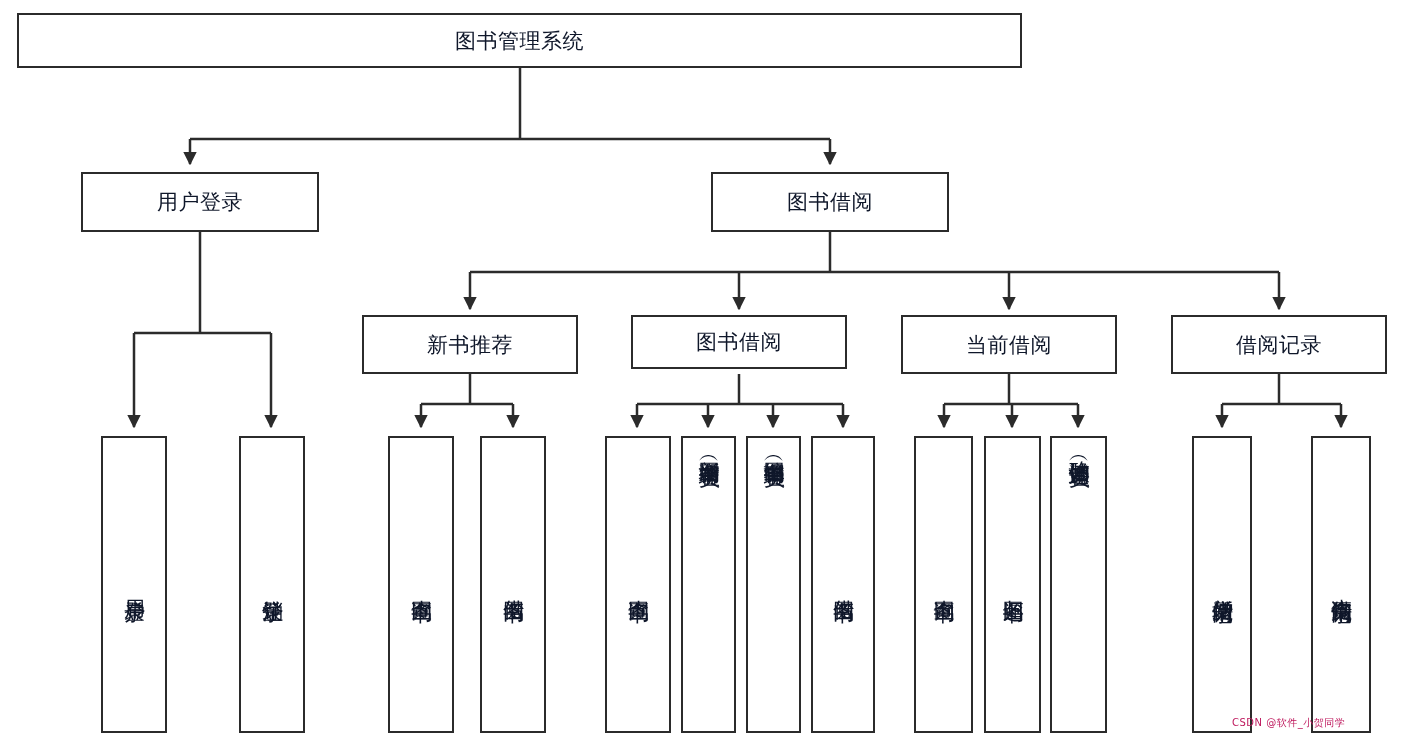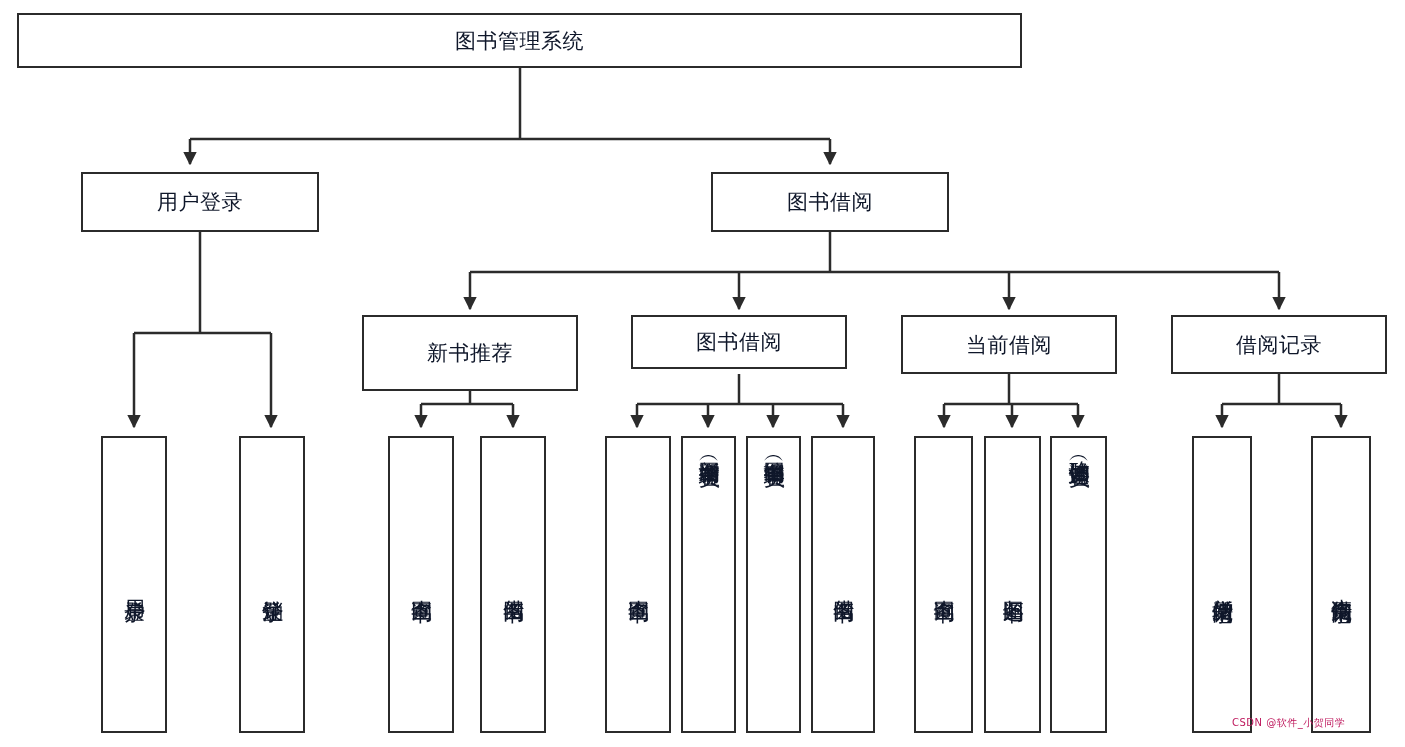--- a/index.html
+++ b/index.html
@@ -126,21 +126,21 @@
     <span>图书管理系统</span>
   </div>
 
   <div class="node horiz" style="left:81px; top:172px; width:238px; height:60px;">
     <span>用户登录</span>
   </div>
   <div class="node horiz" style="left:711px; top:172px; width:238px; height:60px;">
     <span>图书借阅</span>
   </div>
 
-  <div class="node horiz" style="left:362px; top:315px; width:216px; height:76px;">
+  <div class="node horiz" style="left:362px; top:315px; width:216px; height:59px;">
     <span>新书推荐</span>
   </div>
   <div class="node horiz" style="left:631px; top:315px; width:216px; height:54px;">
     <span>图书借阅</span>
   </div>
   <div class="node horiz" style="left:901px; top:315px; width:216px; height:59px;">
     <span>当前借阅</span>
   </div>
   <div class="node horiz" style="left:1171px; top:315px; width:216px; height:59px;font-family:Liberation Serif, serif;">
     <span>借阅记录</span>

